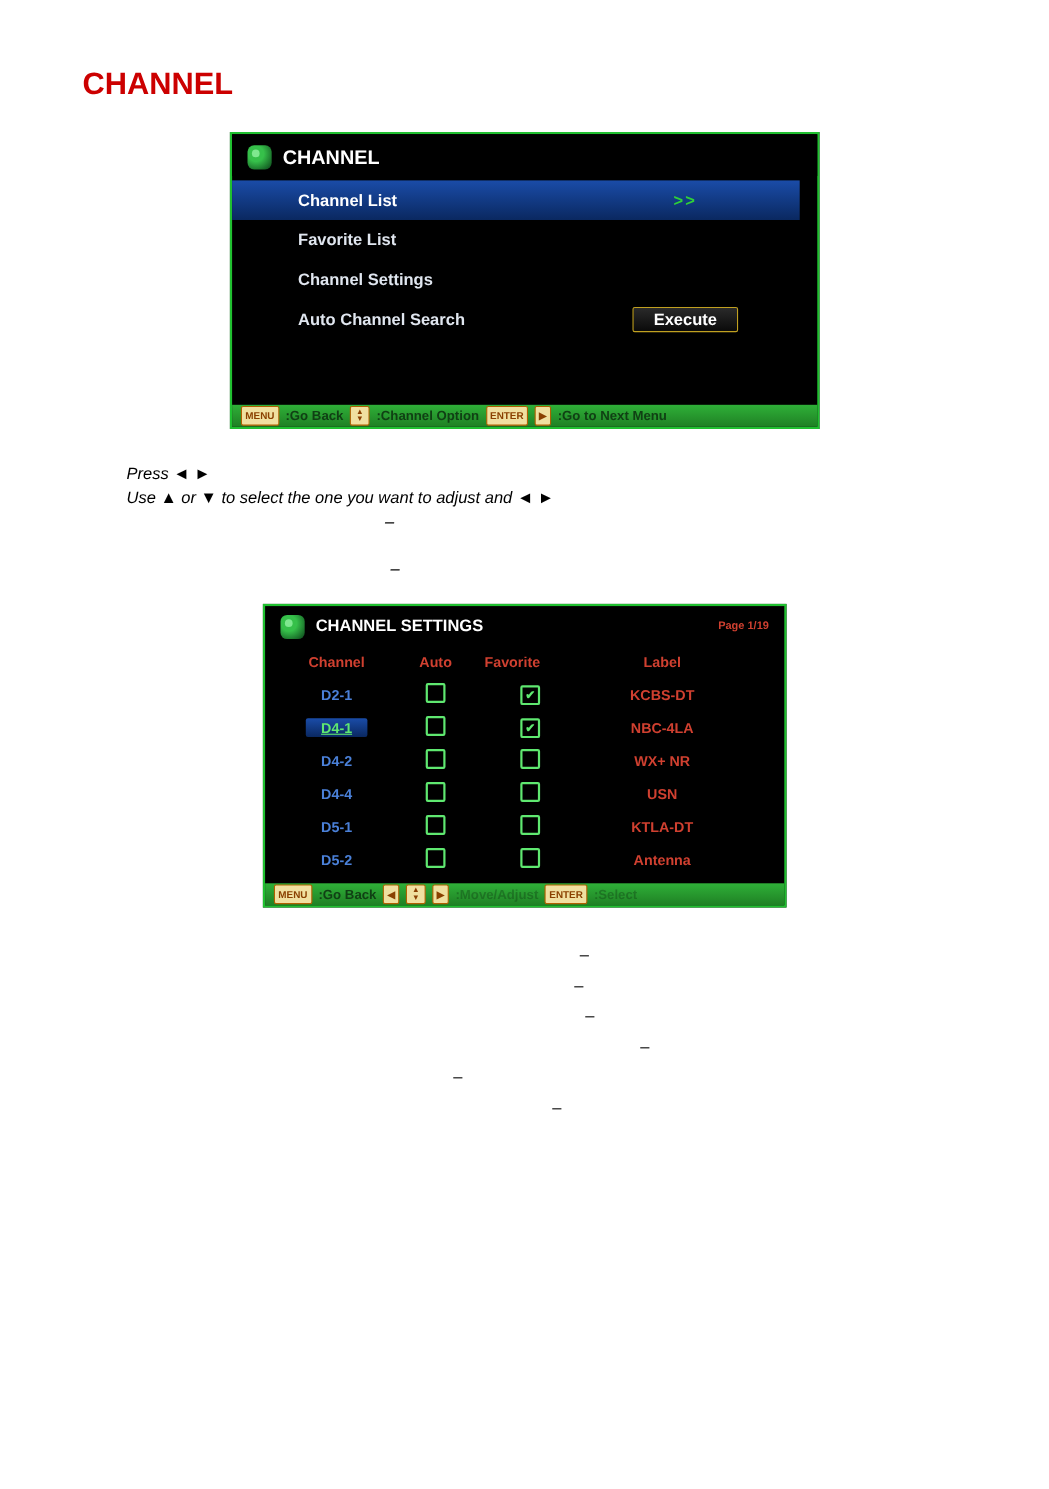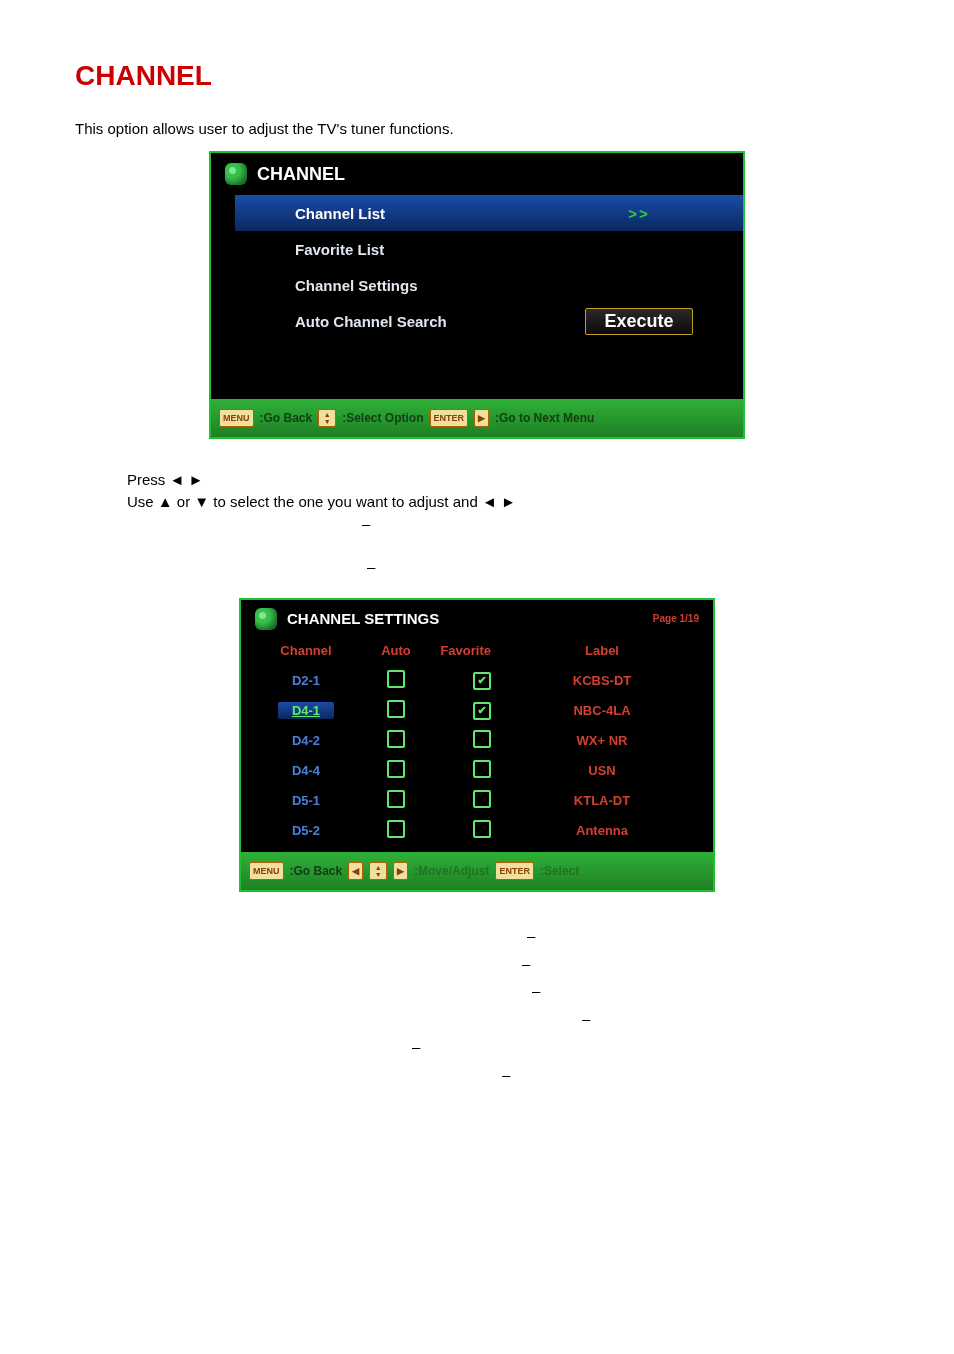--- a/index.html
+++ b/index.html
@@ -52,22 +52,21 @@
   }
   .tv-logo::after {
     content: "";
     position: absolute;
     left: 4px; top: 4px;
     width: 7px; height: 7px;
     background: #7fe88f;
     border-radius: 50%;
   }
   .sc1-body {
-    padding: 4px 0 60px 0;
-    margin-left: 24px;
+    padding: 4px 16px 60px 0;
   }
   .sc1-row {
     display: flex;
     align-items: center;
     height: 36px;
     padding: 0 14px 0 60px;
     font-size: 15px;
   }
   .sc1-row .label {
     flex: 1;
@@ -91,25 +90,25 @@
     font-weight: bold;
     letter-spacing: 2px;
   }
   .exec-btn {
     display: inline-block;
     padding: 2px 18px;
     border: 1px solid #c0a020;
     border-radius: 2px;
     background: linear-gradient(#2a2a2a, #0a0a0a);
     color: #fff;
-    font-size: 18px;
+    font-size: 15px;
     font-weight: bold;
   }
   .sc-footer {
-    height: 38px;
+    height: 20px;
     background: linear-gradient(#2fb038, #1f8024);
     display: flex;
     align-items: center;
     font-size: 12px;
     padding: 0 8px;
     color: #0a300c;
     gap: 6px;
   }
   .key-box {
     display: inline-flex;
@@ -137,22 +136,23 @@
     height: 16px;
     border-radius: 2px;
     justify-content: center;
   }
   .sc-footer .ft-text {
     font-weight: bold;
     color: #104014;
   }
   
   .instr {
-    margin: 0 0 20px 52px;
+    margin: 0 0 20px 40px;
     line-height: 1.45;
+    font-style: italic;
   }
   
   .sc2 {
     width: 472px;
     background: #000;
     color: #fff;
   }
   .sc2-header {
     display: flex;
     align-items: center;
@@ -218,21 +218,20 @@
     color: #000;
   }
 </style>
 </head>
 <body>
 
 <div class="page">
 
   <h1>CHANNEL</h1>
 
-  <p class="intro">This option allows user to adjust the TV's tuner functions.</p>
 
   <div class="screenshot sc1">
     <div class="sc1-header">
       <span class="tv-logo"></span>
       <span>CHANNEL</span>
     </div>
     <div class="sc1-body" id="sc1-body">
         <div class="sc1-row selected">
           <div class="label">Channel List</div>
           <div class="value"><span class="arrows">&gt;&gt;</span></div>
@@ -247,21 +246,21 @@
         </div>
         <div class="sc1-row">
           <div class="label">Auto Channel Search</div>
           <div class="value"><span class="exec-btn">Execute</span></div>
         </div>
       </div>
     <div class="sc-footer">
       <span class="key-box">MENU</span>
       <span class="ft-text">:Go Back</span>
       <span class="key-arrows">▲<br>▼</span>
-      <span class="ft-text">:Select Option</span>
+      <span class="ft-text">:Channel Option</span>
       <span class="key-box">ENTER</span>
       <span class="key-box">▶</span>
       <span class="ft-text">:Go to Next Menu</span>
     </div>
   </div>
 
   <div class="instr">
     <span>Press </span><span>◄    ►</span><br>
     <span>Use ▲ or ▼ to select the one you want to adjust and </span><span>◄    ►</span><br>
     <span style="display:inline-block;width:235px;"></span><span class="dash">–</span><br>

